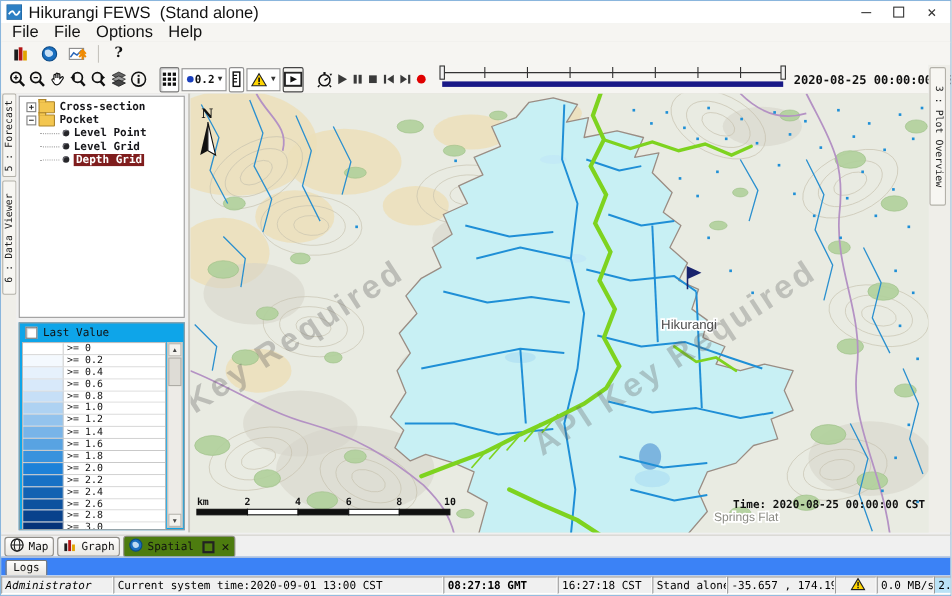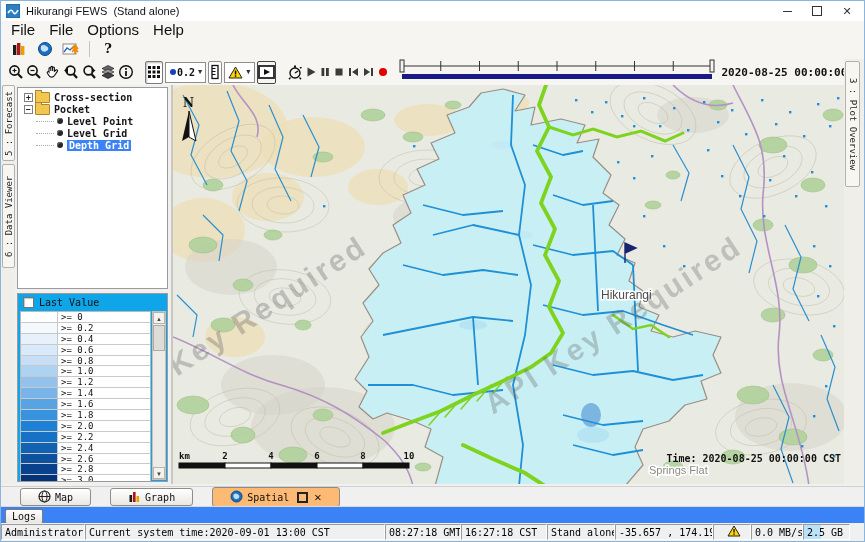--- a/index.html
+++ b/index.html
@@ -1,20 +1,20 @@
 <!DOCTYPE html>
 <html><head>
 <meta charset="utf-8">
 <style>
   html,body{margin:0;padding:0;background:#d8d8d8;}
   #app{position:relative;width:865px;height:542px;background:#f0f0f0;overflow:hidden;
        font-family:"Liberation Sans",sans-serif;border:1px solid #8ab6dd;box-sizing:border-box;}
   
   #titlebar{position:absolute;left:0;top:0;right:0;height:20px;background:#ffffff;display:flex;align-items:center;padding-left:5px;}
-  #title-text{font-size:11px;color:#111;margin-left:6px;white-space:pre;}
+  #title-text{font-size:15px;color:#111;margin-left:6px;white-space:pre;}
   .winctl{position:absolute;top:0;height:20px;width:30px;display:flex;align-items:center;justify-content:center;font-size:11px;color:#333;}
   #btn-close{right:2px;} #btn-max{right:32px;} #btn-min{right:62px;}
   .glyph-sq{width:8px;height:8px;border:1px solid #333;display:inline-block;}
   .glyph-min{width:9px;height:1px;background:#333;display:inline-block;}
   
   #menubar{position:absolute;left:0;top:20px;right:0;height:17px;background:#f6f5f2;border-bottom:1px solid #e3e1dc;display:flex;align-items:center;padding-left:4px;}
   .menu-item{font-size:15px;color:#111;padding:1px 8px 1px 6px;}
   
   #toolbar1{position:absolute;left:0;top:37px;right:0;height:21px;background:#f6f5f2;display:flex;align-items:center;padding-left:5px;}
   #toolbar2{position:absolute;left:0;top:58px;right:20px;height:26px;background:#f6f5f2;border-bottom:1px solid #dad8d2;display:flex;align-items:center;padding-left:6px;}
@@ -36,40 +36,40 @@
   .vtab-right{writing-mode:vertical-rl;width:15px;margin:2px 2px 0 1px;padding:4px 0;}
   
   #panel{position:absolute;left:14px;top:84px;width:158px;bottom:57px;background:#f0f0f0;border-right:2px solid #c9c7c0;box-sizing:border-box;}
   #tree{position:absolute;left:2px;top:2px;right:3px;height:202px;background:#fff;border:1px solid #9b9b9b;overflow:hidden;padding-top:3px;box-sizing:border-box;}
   .tree-row{height:12px;display:flex;align-items:center;font:bold 10px "DejaVu Sans Mono",monospace;color:#16161a;white-space:pre;}
   .expander{width:9px;height:9px;border:1px solid #808080;background:#fff;font:bold 8px/8px "DejaVu Sans Mono",monospace;text-align:center;color:#222;margin:0 2px 0 3px;box-sizing:border-box;flex:none;}
   .folder{width:13px;height:9px;background:#f3c64f;border:1px solid #ad852c;border-radius:1px;margin-right:4px;position:relative;flex:none;}
   .folder::before{content:'';position:absolute;top:-3px;left:-1px;width:5px;height:2px;background:#f3c64f;border:1px solid #ad852c;border-bottom:none;}
   .bullet{width:6px;height:6px;border-radius:50%;background:#26262a;margin:0 4px 0 0;flex:none;box-shadow:inset 1px 1px 0 #6a6a72;}
   .leaf-indent{width:18px;flex:none;border-bottom:1px dotted #aaa;height:0;margin-right:3px;margin-left:5px;}
-  .tree-label.sel{background:#3b82f6;color:#fff;padding:0 2px;}
+  .tree-label.sel{background:#7f1d1d;color:#fff;padding:0 2px;}
   
   #legend{position:absolute;left:2px;top:208px;right:3px;bottom:2px;background:#0ea5e9;border:1px solid #9b9b9b;box-sizing:border-box;}
   #legend-header{height:16px;display:flex;align-items:center;padding-left:5px;font:10px "DejaVu Sans Mono",monospace;color:#111;}
   .checkbox{width:9px;height:9px;border:1px solid #767676;background:#fff;margin-right:5px;box-shadow:inset 1px 1px 1px #c3c3c3;flex:none;}
   #legend-list{position:absolute;top:17px;left:2px;right:16px;bottom:0;overflow:hidden;border:1px solid #b9b9b9;border-bottom:none;background:#fff;}
   .legend-row{height:10.9px;display:flex;border-bottom:1px solid #c9c9c9;box-sizing:border-box;}
   .swatch{width:36px;border-right:1px solid #c9c9c9;flex:none;}
   .legend-label{flex:1;font:9px "DejaVu Sans Mono",monospace;color:#111;padding-left:3px;line-height:10px;background:#fff;}
   #legend-sb{position:absolute;top:17px;right:1px;width:14px;bottom:1px;background:#edebe7;border:1px solid #c4c2bc;box-sizing:border-box;}
   .sb-btn{height:12px;font-size:6px;line-height:12px;text-align:center;color:#444;background:#f3f2ee;border:1px solid #b6b4ae;box-sizing:border-box;}
   #sb-down{position:absolute;bottom:0;left:0;right:0;}
   #sb-up{position:absolute;top:0;left:0;right:0;}
   .sb-thumb{position:absolute;top:13px;left:0;right:0;height:26px;background:#dedcd6;border:1px solid #aeaca6;box-sizing:border-box;}
   
   #map{position:absolute;left:172px;top:84px;right:20px;bottom:57px;background:#e9ebe2;overflow:hidden;}
   
   #bottomtabs{position:absolute;left:0;right:0;top:485px;height:20px;background:#f0f0f0;border-top:1px solid #d2d0ca;display:flex;align-items:center;padding-left:3px;gap:3px;}
-  .btab{display:flex;align-items:center;gap:4px;height:16px;padding:0 17px;border:1px solid #8f8d87;border-radius:3px;background:linear-gradient(#ffffff,#e9e7e2);font:10px "DejaVu Sans Mono",monospace;color:#111;margin-left:16px;}
-  .btab.active{background:#fdba74;height:18px;}
+  .btab{display:flex;align-items:center;gap:4px;height:16px;padding:0 4px;border:1px solid #8f8d87;border-radius:3px;background:linear-gradient(#ffffff,#e9e7e2);font:10px "DejaVu Sans Mono",monospace;color:#111;}
+  .btab.active{background:#4d7c0f;height:18px;}
   .tab-sq{width:7px;height:7px;border:2px solid #222;display:inline-block;margin-left:4px;}
   .tab-x{font-weight:bold;font-size:12px;color:#111;margin-left:2px;line-height:10px;}
   #logsrow{position:absolute;left:0;right:0;top:505px;height:19px;background:#3b82f6;border-top:1px solid #dcdad4;display:flex;align-items:center;padding-left:4px;}
   #logs-btn{font:10px "DejaVu Sans Mono",monospace;color:#111;border:1px solid #7d7b75;background:linear-gradient(#fdfdfd,#e8e6e1);border-radius:2px;padding:1px 6px;}
   #statusbar{position:absolute;left:0;right:0;bottom:0;height:18px;background:#f0f0f0;display:flex;align-items:center;}
   .status-cell{height:16px;border:1px solid;border-color:#9b9b9b #ffffff #ffffff #9b9b9b;font:10px "DejaVu Sans Mono",monospace;color:#000;
                display:flex;align-items:center;padding-left:3px;box-sizing:border-box;overflow:hidden;white-space:pre;flex:none;}
 </style>
 </head>
 <body>
@@ -604,23 +604,23 @@
         <span class="tab-sq"></span>
         <span class="tab-x">✕</span>
       </div>
     </div>
 
   <div id="logsrow">
     <button id="logs-btn">Logs</button>
   </div>
 
   <div id="statusbar">
-      <div class="status-cell" style="width: 84px;">Administrator</div>
+      <div class="status-cell" style="width: 102px; font-style: italic;">Administrator</div>
       <div class="status-cell" style="width: 300px;">Current system time:2020-09-01 13:00 CST</div>
-      <div class="status-cell" style="width: 76px;">08:27:18 GMT</div>
+      <div class="status-cell" style="width: 104px; font-weight: bold;">08:27:18 GMT</div>
       <div class="status-cell" style="width: 86px;">16:27:18 CST</div>
       <div class="status-cell" style="width: 68px;">Stand alone</div>
       <div class="status-cell" style="width: 98px;">-35.657 , 174.199</div>
       <div class="status-cell" style="width: 38px; justify-content: center;"><span><svg width="14" height="12">
             <path d="M7 1 L13 11 L1 11 Z" fill="#ffd500" stroke="#222"></path>
             <rect x="6.4" y="4" width="1.3" height="3.6" fill="#111"></rect>
             <rect x="6.4" y="8.4" width="1.3" height="1.4" fill="#111"></rect>
           </svg></span></div>
       <div class="status-cell" style="width: 52px;">0.0 MB/s</div>
       <div class="status-cell" style="width: 47px; background: linear-gradient(to right, rgb(185, 226, 246) 0px, rgb(185, 226, 246) 38%, rgb(240, 240, 240) 38%);">2.5 GB</div>

